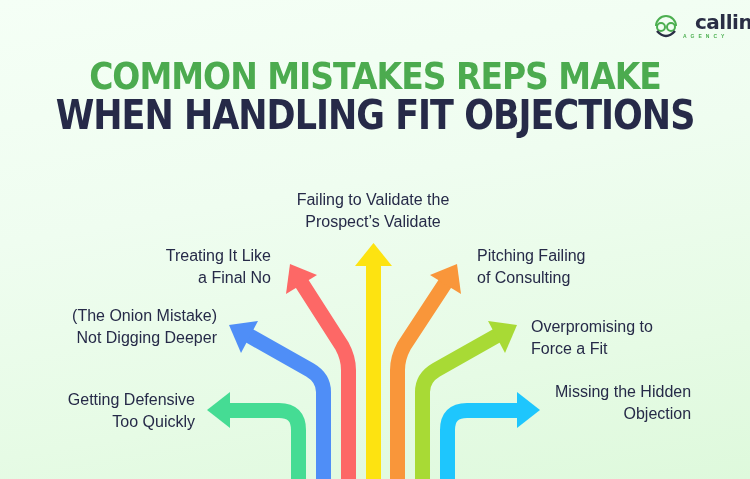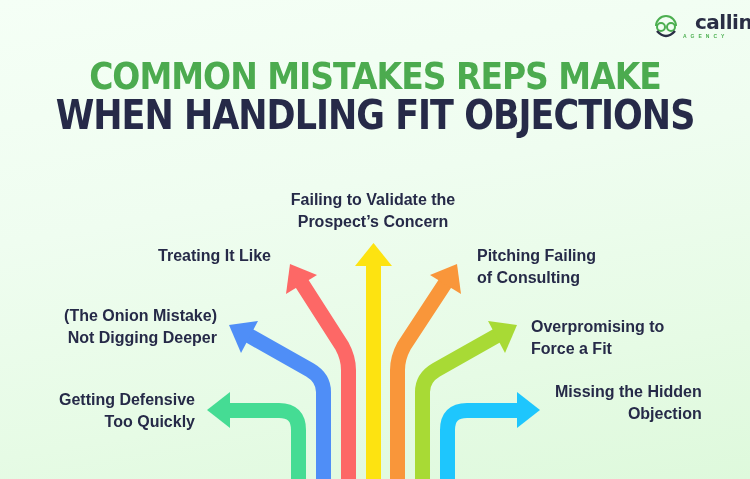--- a/index.html
+++ b/index.html
@@ -7,21 +7,21 @@
     width: 750px; height: 479px; overflow: hidden; position: relative;
     background: linear-gradient(170deg, #f5fff6 0%, #effdf0 40%, #e6fbe5 75%, #def9dc 100%);
     font-family: "Liberation Sans", sans-serif;
   }
   .logo { position: absolute; left: 652px; top: 13px; width: 90px; height: 28px; }
   .logo-word { position: absolute; left: 28px; top: -3px; font-size: 20px; font-weight: bold; color: #2a2e45; letter-spacing: -0.5px; font-family: "DejaVu Sans", sans-serif; margin-left: 15px; }
   .logo-sub { position: absolute; left: 31px; top: 20px; font-size: 5px; font-weight: bold; color: #4caf50; letter-spacing: 4px; }
   .title { position: absolute; left: 0; width: 750px; text-align: center; font-family: "DejaVu Sans", sans-serif; font-weight: bold; letter-spacing: -1px; transform: scaleY(1.15); }
   .t1 { top: 56px; font-size: 33px; color: #4cab4f; }
   .t2 { top: 95px; font-size: 35px; color: #262a48; }
-  .lbl { position: absolute; font-size: 16px; line-height: 22px; color: #262a48; font-family: "Liberation Sans", sans-serif; font-weight: bold; }
+  .lbl { position: absolute; font-size: 16px; line-height: 22px; color: #262a48; font-family: "Liberation Sans", sans-serif; font-weight: normal; }
   .right { text-align: right; }
   .center { text-align: center; }
   svg.arrows { position: absolute; left: 0; top: 0; }
 </style>
 </head>
 <body>
 
 <div class="logo">
   <svg width="28" height="28" viewBox="0 0 28 28">
     <path d="M4 13 A10 10 0 0 1 24 13" fill="none" stroke="#4caf50" stroke-width="2"></path>
@@ -77,24 +77,25 @@
 <div class="lbl right" style="right:555px; top:389px;">
   <div>Getting Defensive</div>
   <div>Too Quickly</div>
 </div>
 <div class="lbl right" style="right:533px; top:305px;">
   <div>(The Onion Mistake)</div>
   <div>Not Digging Deeper</div>
 </div>
 <div class="lbl right" style="right:479px; top:245px;">
   <div>Treating It Like</div>
+  <div>a Final No</div>
 </div>
 <div class="lbl center" style="left:273px; width:200px; top:189px;">
   <div>Failing to Validate the</div>
-  <div>Prospect’s Concern</div>
+  <div>Prospect’s Validate</div>
 </div>
 <div class="lbl" style="left:477px; top:245px;">
   <div>Pitching Failing</div>
   <div>of Consulting</div>
 </div>
 <div class="lbl" style="left:531px; top:305px;margin-top:11px;">
   <div>Overpromising to</div>
   <div>Force a Fit</div>
 </div>
 <div class="lbl" style="left:555px; top:381px;text-align:right;">

